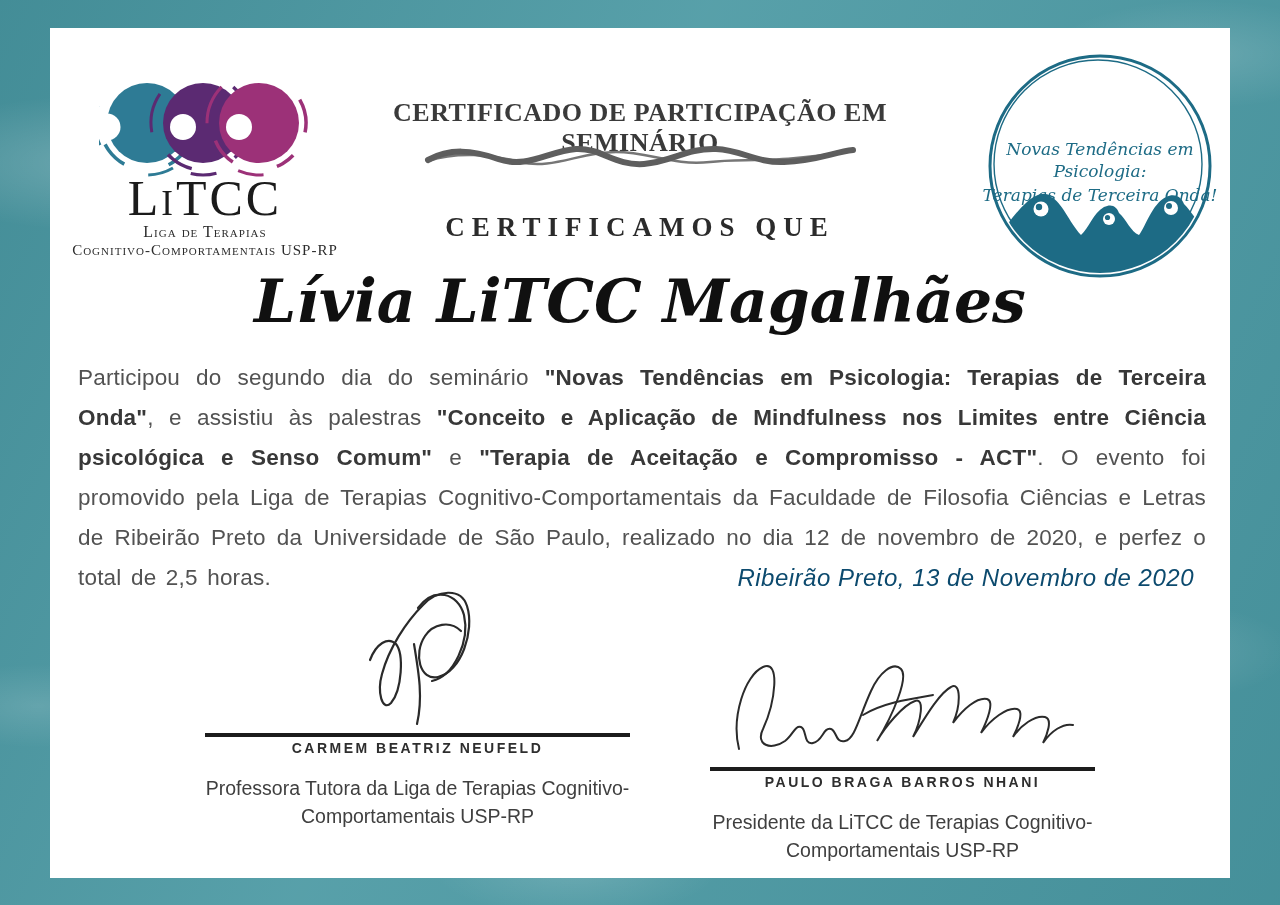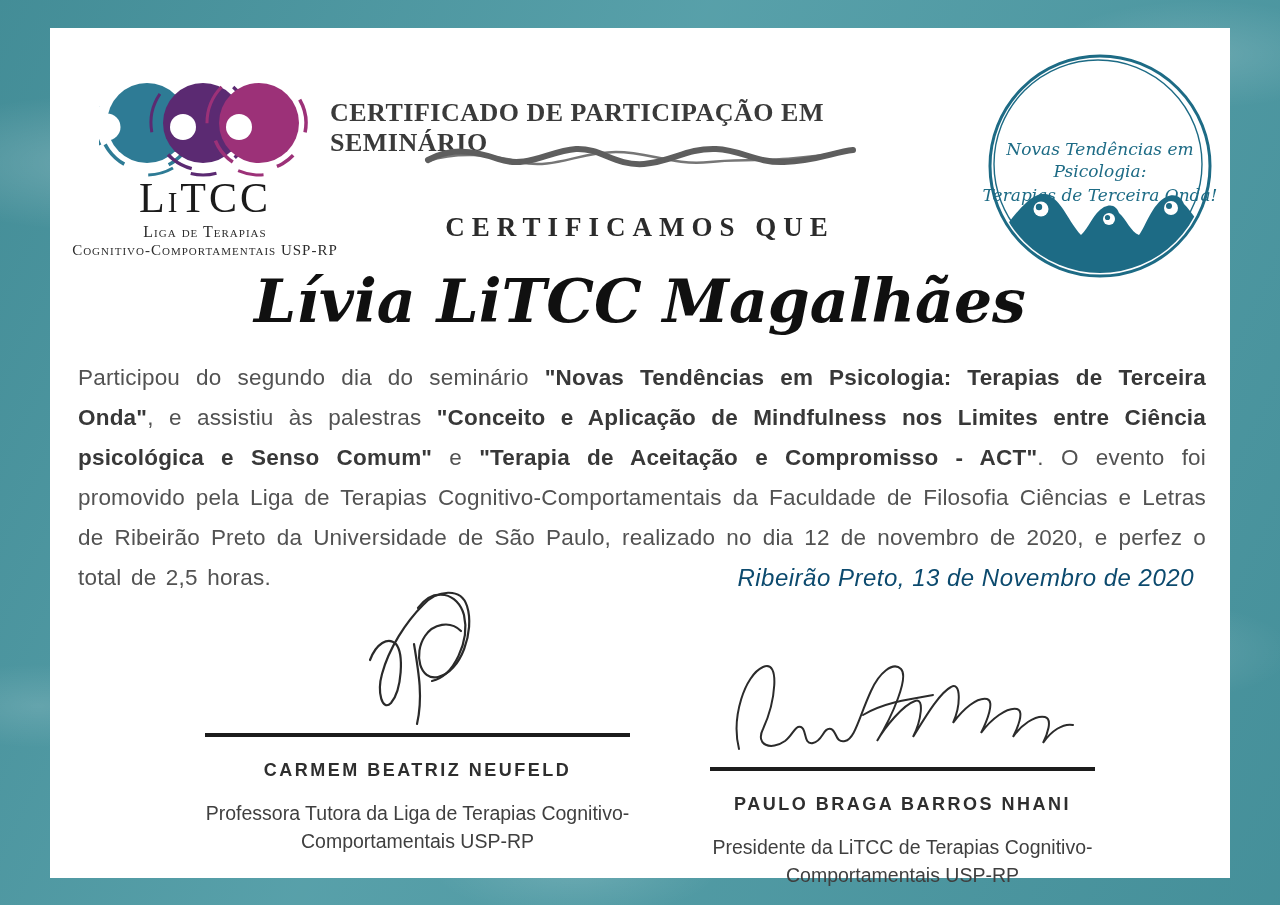--- a/index.html
+++ b/index.html
@@ -21,31 +21,31 @@
   }
   .sheet{
     position:absolute;left:50px;top:28px;width:1180px;height:850px;
     background:#ffffff;
   }
   
   .logo-block{position:absolute;left:15px;top:38px;width:280px;text-align:center;color:#1f1f1f;}
   .logo-svg{display:block;margin:0 auto;}
   .logo-acronym{
     font-family:"Liberation Serif",serif;font-variant:small-caps;
-    font-size:42px;letter-spacing:3px;color:#1b1b1b;line-height:40px;margin-top:-6px;
+    font-size:50px;letter-spacing:3px;color:#1b1b1b;line-height:40px;margin-top:-6px;
   }
   .logo-caption{
     font-family:"Liberation Serif",serif;font-variant:small-caps;
     color:#2c2c2c;letter-spacing:1px;
   }
   .logo-caption.l1{font-size:16px;line-height:19px;margin-top:4px;}
   .logo-caption.l2{font-size:15px;line-height:18px;}
   
   .title{
-    position:absolute;left:280px;width:620px;top:70px;text-align:left;
+    position:absolute;left:280px;width:620px;top:70px;text-align:center;
     font-family:"Liberation Serif",serif;font-weight:700;font-size:26px;
     letter-spacing:.5px;color:#3a3a3a;
   }
   .squiggle{position:absolute;left:370px;top:112px;}
   .subtitle{
     position:absolute;left:280px;width:620px;top:184px;text-align:center;
     font-family:"Liberation Serif",serif;font-weight:700;font-size:27px;
     letter-spacing:7px;color:#2b2b2b;
   }
   .recipient{
@@ -70,21 +70,21 @@
     position:absolute;right:36px;top:536px;width:600px;text-align:right;
     font-style:italic;font-size:24px;color:#0c4a6e;letter-spacing:.5px;
   }
   
   .sig{position:absolute;text-align:center;}
   .sig-left{left:155px;top:556px;width:425px;}
   .sig-right{left:660px;top:627px;width:385px;}
   .sig-draw{display:block;margin:0 auto;}
   .sig-line{height:3.5px;background:#1c1c1c;margin-top:4px;}
   .sig-name{
-    margin-top:23px;font-weight:700;font-size:18px;letter-spacing:2.5px;color:#2e2e2e;
+    margin-top:3px;font-weight:700;font-size:14px;letter-spacing:2.5px;color:#2e2e2e;
   }
   .sig-role{margin-top:18px;font-size:19.5px;line-height:28px;color:#3f3f3f;}
 </style>
 </head>
 <body>
 
 <div class="page">
   <div class="sheet">
 
     <div class="logo-block">

